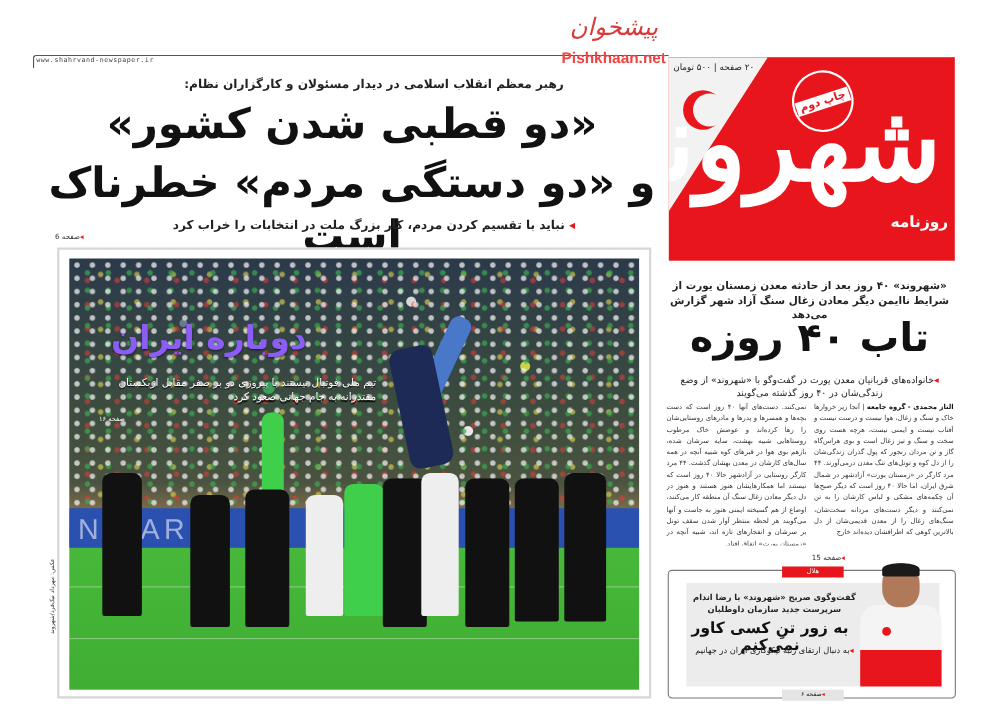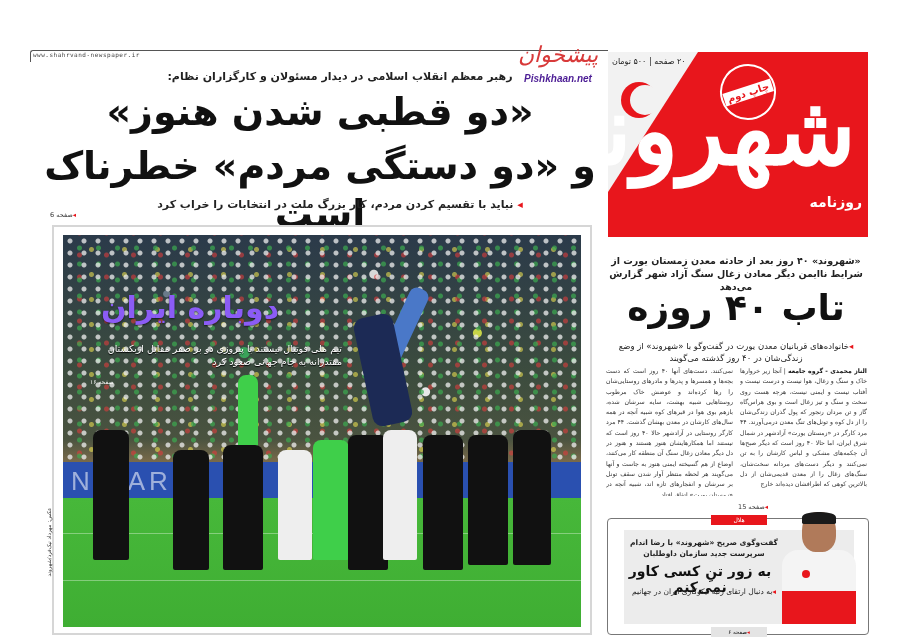--- a/index.html
+++ b/index.html
@@ -4,23 +4,23 @@
 <style>
   * { box-sizing: border-box; margin: 0; padding: 0; }
   html, body { width: 900px; height: 642px; background: #ffffff; overflow: hidden; }
   body { position: relative; font-family: "DejaVu Sans", sans-serif; color: #111; }
 
   
   .top-rule { position: absolute; left: 30px; top: 50px; width: 578px; height: 12px; border-top: 1px solid #555; border-left: 1px solid #555; border-radius: 3px 0 0 0; }
   .site-url { position: absolute; left: 33px; top: 51px; font-family: "DejaVu Sans Mono", monospace; font-size: 6px; color: #444; letter-spacing: 0.5px; }
 
   
-  .watermark { position: absolute; left: 508px; top: 33px; width: 100px; height: 70px; text-align: center; }
+  .watermark { position: absolute; left: 508px; top: 4px; width: 100px; height: 70px; text-align: center; }
   .wm-farsi { font-family: "DejaVu Serif", serif; font-size: 22px; color: #d83a3a; font-style: italic; line-height: 44px; }
-  .wm-latin { font-family: "Liberation Sans", sans-serif; font-weight: bold; font-style: italic; font-size: 10px; color: #4c1d95; margin-top: -4px; }
+  .wm-latin { font-family: "Liberation Sans", sans-serif; font-weight: bold; font-size: 14px; color: #ef4444; margin-top: -4px; }
 
   
   .masthead { position: absolute; left: 608px; top: 52px; width: 260px; height: 185px; background: #e8161c; overflow: hidden; }
   .mh-corner { position: absolute; left: 0; top: 0; width: 0; height: 0; border-top: 140px solid #f2f2f2; border-right: 90px solid transparent; }
   .mh-price { position: absolute; left: 4px; top: 5px; font-size: 8px; color: #222; direction: rtl; white-space: nowrap; }
   .mh-crescent { position: absolute; left: 13px; top: 30px; width: 36px; height: 36px; border-radius: 50%; background: #e8161c; }
   .mh-crescent::after { content: ""; position: absolute; left: 9px; top: 3px; width: 30px; height: 30px; border-radius: 50%; background: #f2f2f2; }
   .mh-stamp { position: absolute; left: 112px; top: 12px; width: 56px; height: 56px; border-radius: 50%; border: 2px solid #fff; background: #e8161c; display: flex; align-items: center; justify-content: center; transform: rotate(-18deg); }
   .mh-stamp span { background: #fff; color: #e8161c; font-weight: bold; font-size: 10px; padding: 1px 3px; }
   .mh-logo { position: absolute; right: 12px; top: 4px; font-family: "DejaVu Serif", serif; font-weight: bold; font-size: 96px; line-height: 150px; color: #fff; direction: rtl; letter-spacing: -4px; }
@@ -120,21 +120,21 @@
   <div class="mh-price">۲۰ صفحه | ۵۰۰ تومان</div>
   <div class="mh-crescent"></div>
   <div class="mh-stamp">
     <span>چاپ دوم</span>
   </div>
   <div class="mh-logo">شهروند</div>
   <div class="mh-daily">روزنامه</div>
 </div>
 
 <div class="kicker">رهبر معظم انقلاب اسلامی در دیدار مسئولان و کارگزاران نظام:</div>
-<div class="headline1">«دو قطبی شدن هنوز»</div>
+<div class="headline1">«دو قطبی شدن کشور»</div>
 <div class="headline2">و «دو دستگی مردم» خطرناک است</div>
 <div class="subhead"><span class="bullet">◂ </span><span>نباید با تقسیم کردن مردم، کار بزرگ ملت در انتخابات را خراب کرد</span></div>
 <div class="page-ref ref-left"><span class="dot">◂</span><span>صفحه 6</span></div>
 
 <div class="photo-frame"></div>
 <div class="photo">
   <div class="crowd"></div>
   <div class="ad-board">
       <span>N CARD</span>
     </div>

